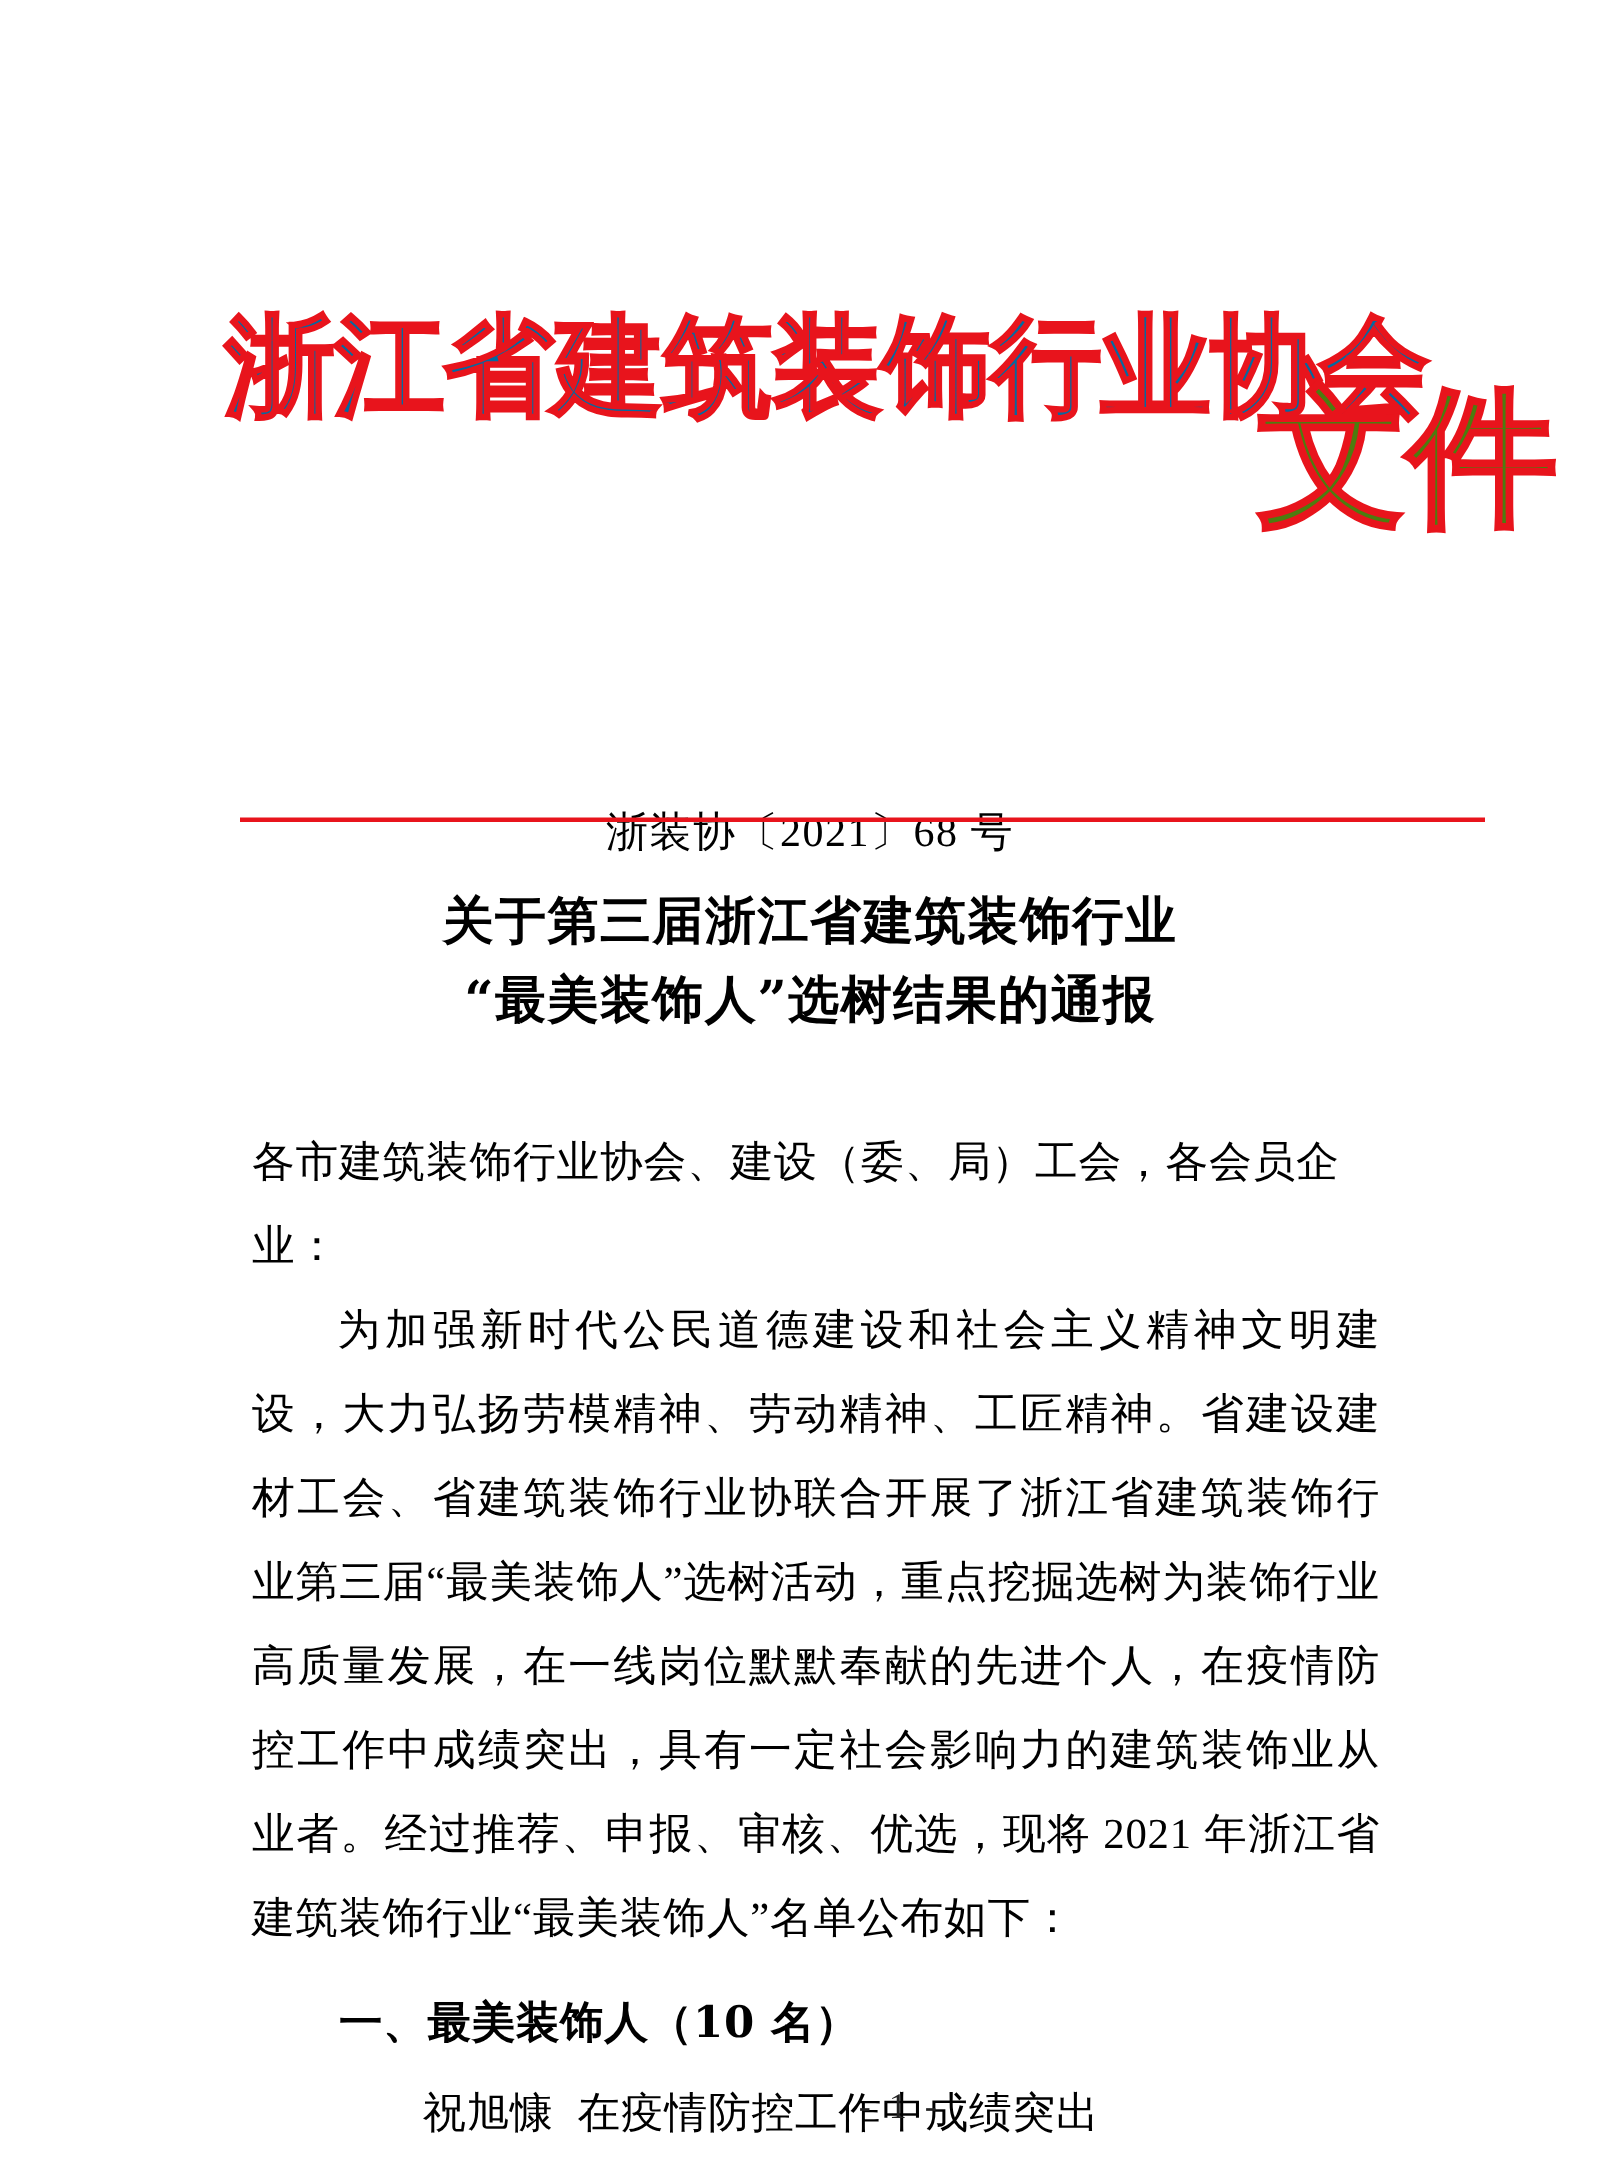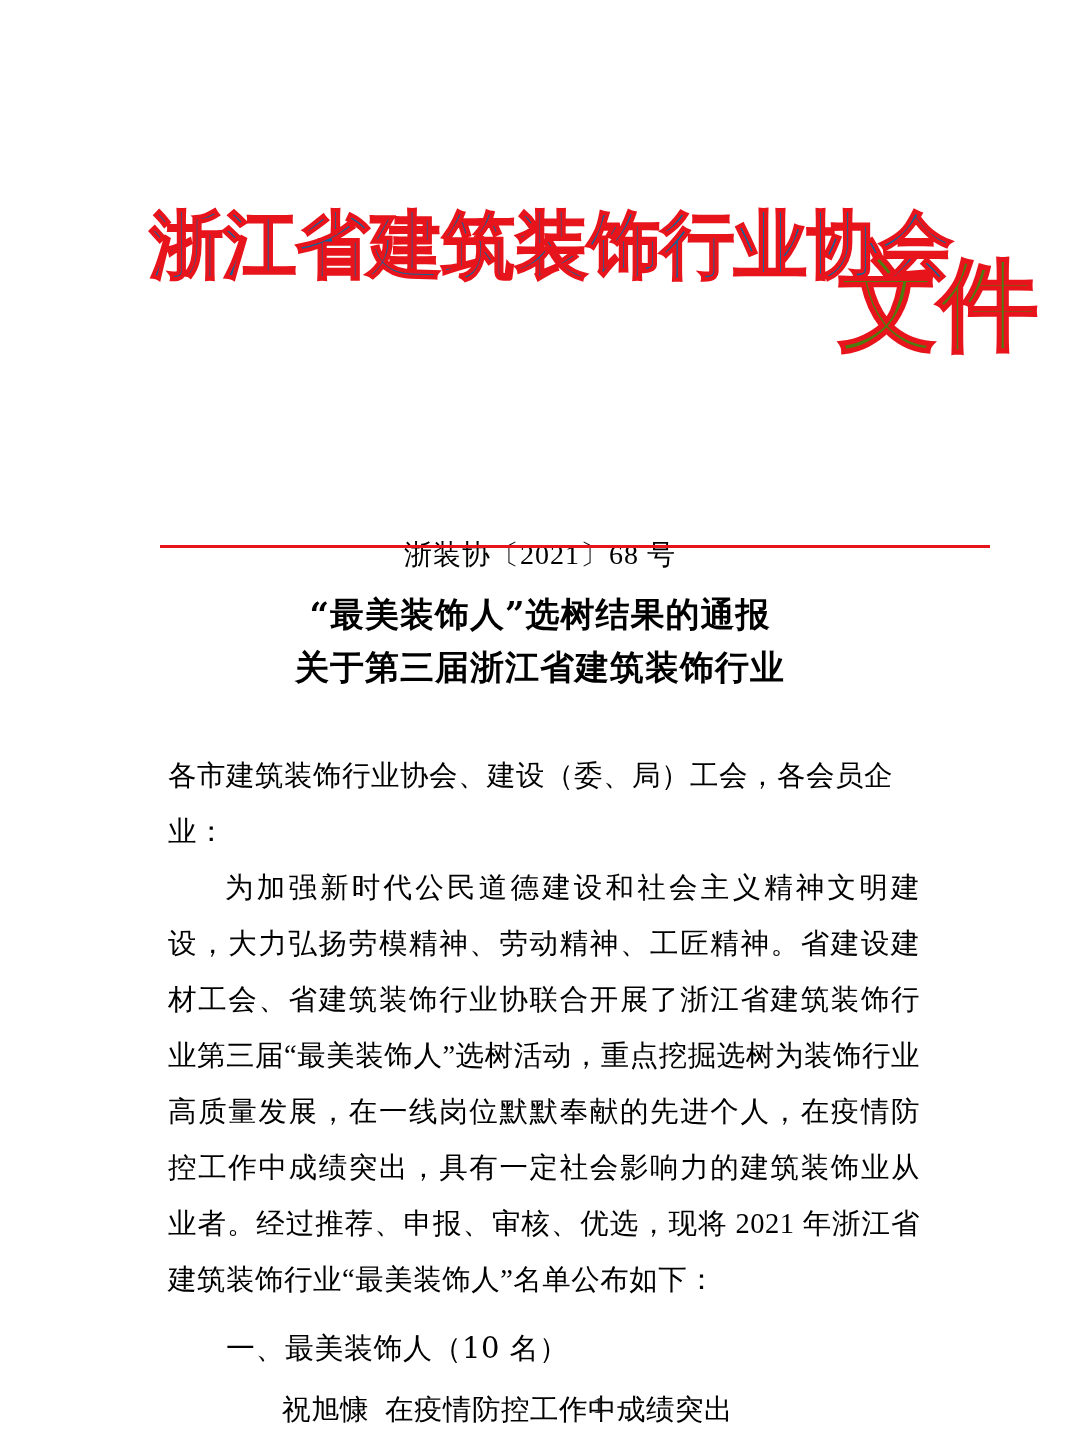--- a/index.html
+++ b/index.html
@@ -119,21 +119,21 @@
   }
   .p-indent {
     text-indent: 2em;
     text-align: justify;
     text-justify: inter-character;
   }
   .section-heading {
     margin-top: 12px;
     text-indent: 2em;
     font-family: "DejaVu Serif", "Liberation Serif", serif;
-    font-weight: 400;
+    font-weight: 700;
     font-size: 29px;
   }
   .entry-row {
     margin-top: 6px;
     text-indent: 2em;
     white-space: nowrap;
   }
   .entry-name {
     display: inline-block;
     min-width: 160px;
@@ -165,22 +165,22 @@
       <div class="mh-line line1">浙江省建筑装饰行业协会</div>
     </div>
     <div class="mh-wen">文件</div>
   </div>
 
   <div class="doc-number">浙装协〔2021〕68 号</div>
 
   <div class="red-rule"></div>
 
   <div class="doc-title">
+    <div>关于第三届浙江省建筑装饰行业</div>
     <div>“最美装饰人”选树结果的通报</div>
-    <div>关于第三届浙江省建筑装饰行业</div>
   </div>
 
   <div class="body-block">
     <div class="p-salutation">各市建筑装饰行业协会、建设（委、局）工会，各会员企业：</div>
     <div class="p-indent">为加强新时代公民道德建设和社会主义精神文明建设，大力弘扬劳模精神、劳动精神、工匠精神。省建设建材工会、省建筑装饰行业协联合开展了浙江省建筑装饰行业第三届“最美装饰人”选树活动，重点挖掘选树为装饰行业高质量发展，在一线岗位默默奉献的先进个人，在疫情防控工作中成绩突出，具有一定社会影响力的建筑装饰业从业者。经过推荐、申报、审核、优选，现将 2021 年浙江省建筑装饰行业“最美装饰人”名单公布如下：</div>
     <div class="section-heading">一、最美装饰人（10 名）</div>
     <div class="entry-row">
       <span class="entry-name">祝旭慷</span><span>在疫情防控工作中成绩突出</span>
     </div>
   </div>

